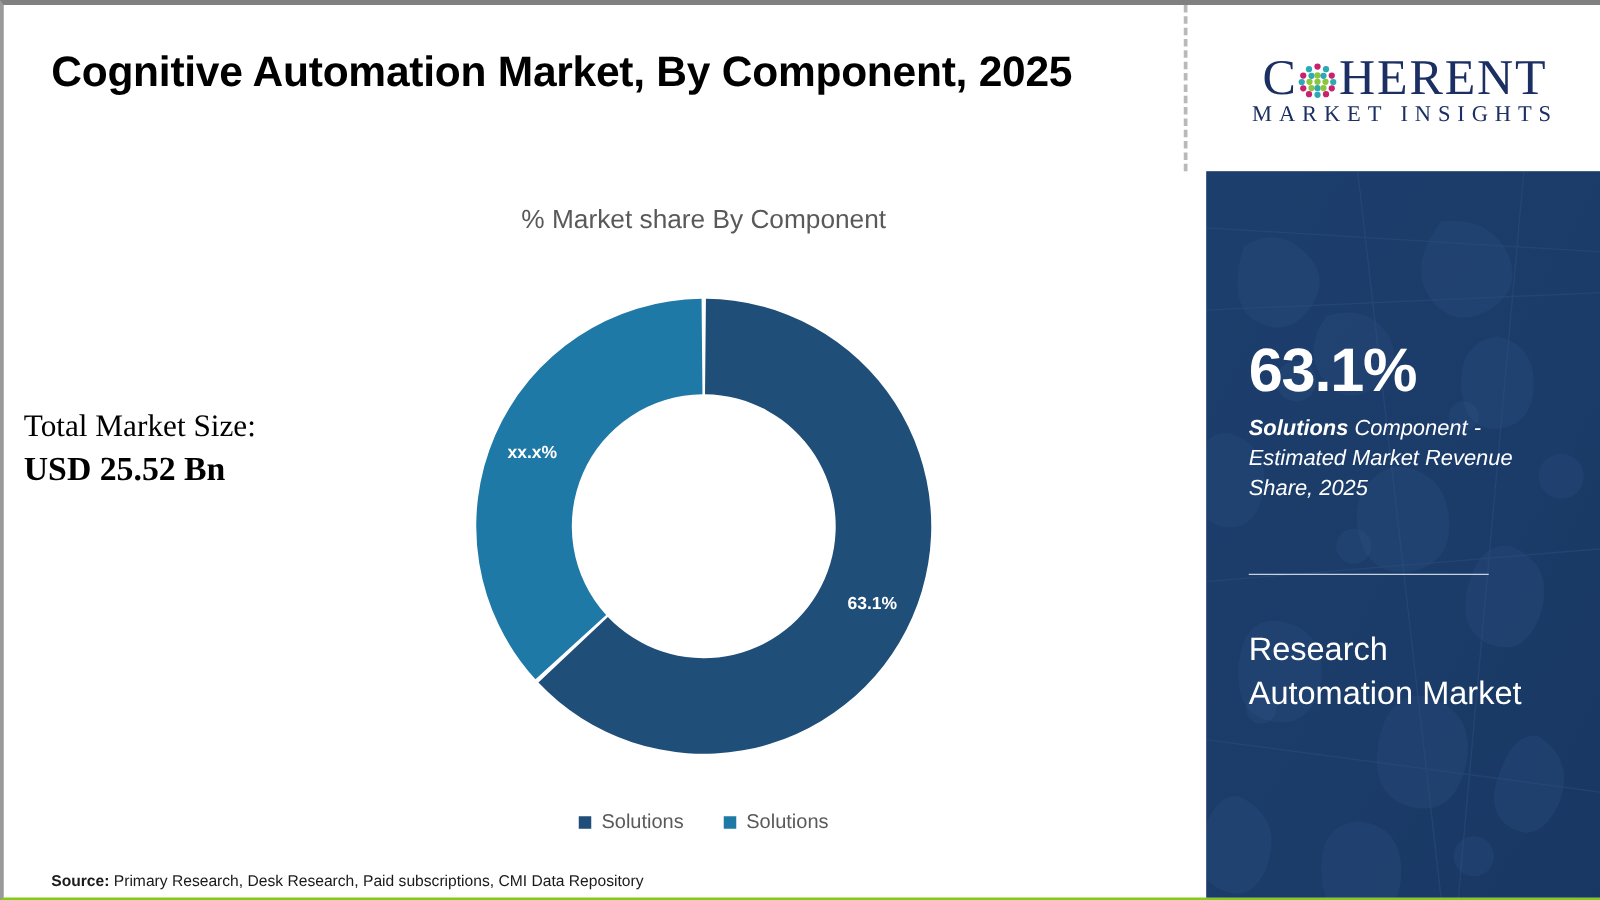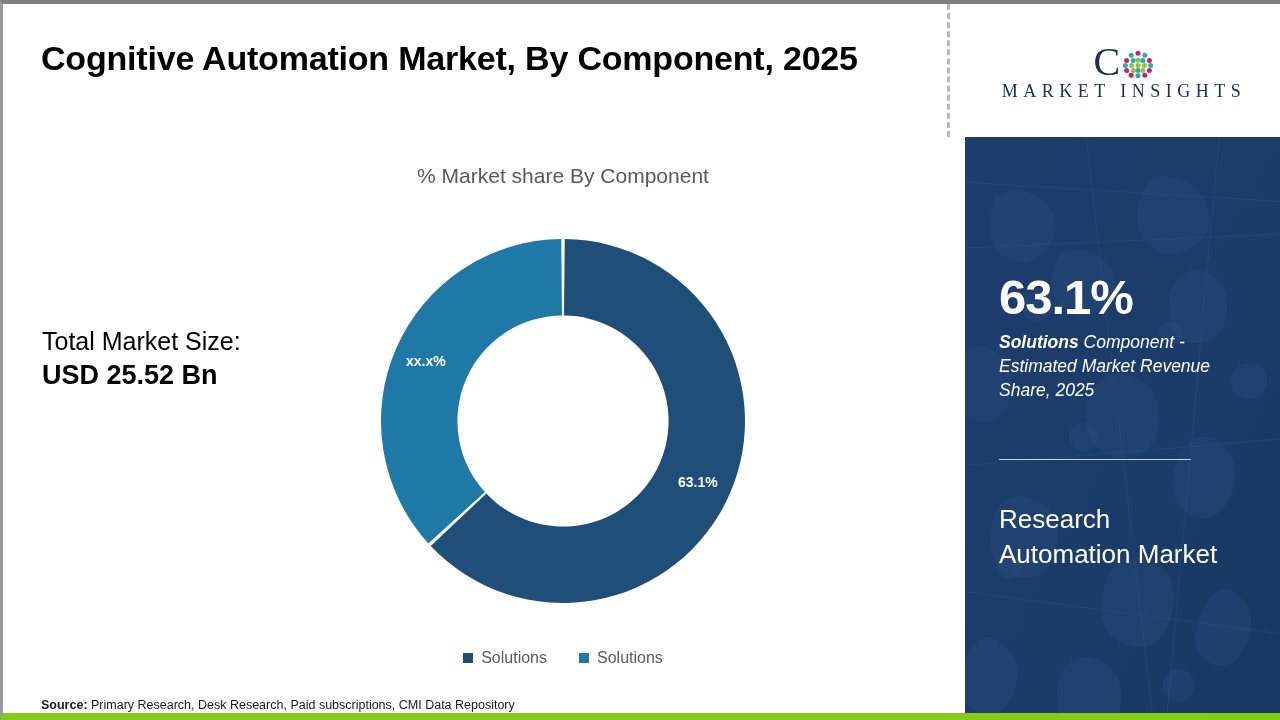--- a/index.html
+++ b/index.html
@@ -13,21 +13,21 @@
 
   .page {
     position: relative;
     width: 1280px;
     height: 720px;
     background: #ffffff;
     overflow: hidden;
     box-sizing: border-box;
     border-top: 4px solid #808080;
     border-left: 3px solid #9a9a9a;
-    border-bottom: 7px solid #84cc16;
+    border-bottom: 2px solid #84cc16;
   }
 
   
   .main-panel {
     position: absolute;
     left: 0;
     top: 0;
     width: 947px;
     height: 720px;
   }
@@ -49,23 +49,24 @@
     left: 0;
     top: 160px;
     width: 1120px;
     text-align: center;
     font-size: 21px;
     color: #595959;
   }
 
   .market-size {
     position: absolute;
-    left: 39px;
+    left: 16px;
     top: 322px;
     width: 330px;
+    font-family: Liberation Serif, serif;
   }
   .market-size-label {
     font-size: 25px;
     color: #000000;
     line-height: 1.26;
   }
   .market-size-value {
     font-size: 27px;
     font-weight: bold;
     color: #000000;
@@ -305,20 +306,21 @@
             <circle cx="11.2" cy="21.4" r="2.5" fill="#8cc63e"></circle>
             <circle cx="16" cy="21.5" r="2.5" fill="#2ba9b4"></circle>
             <circle cx="20.8" cy="21.4" r="2.5" fill="#8cc63e"></circle>
             <circle cx="27.4" cy="21.6" r="2.5" fill="#c9216b"></circle>
             <circle cx="9.2" cy="26.3" r="2.5" fill="#c9216b"></circle>
             <circle cx="16" cy="26.8" r="2.5" fill="#2ba9b4"></circle>
             <circle cx="22.8" cy="26.3" r="2.5" fill="#c9216b"></circle>
           </g>
         </svg>
       </span>
+      <span>HERENT</span>
     </div>
     <div class="logo-tagline">MARKET INSIGHTS</div>
   </div>
 
   <div class="sidebar">
     <svg class="sidebar-texture" viewBox="0 0 318 587" preserveAspectRatio="xMidYMid slice">
       <defs>
         <linearGradient id="sbg" x1="0" y1="0" x2="1" y2="1">
           <stop offset="0%" stop-color="#1d3f6d"></stop>
           <stop offset="55%" stop-color="#1b3a66"></stop>

